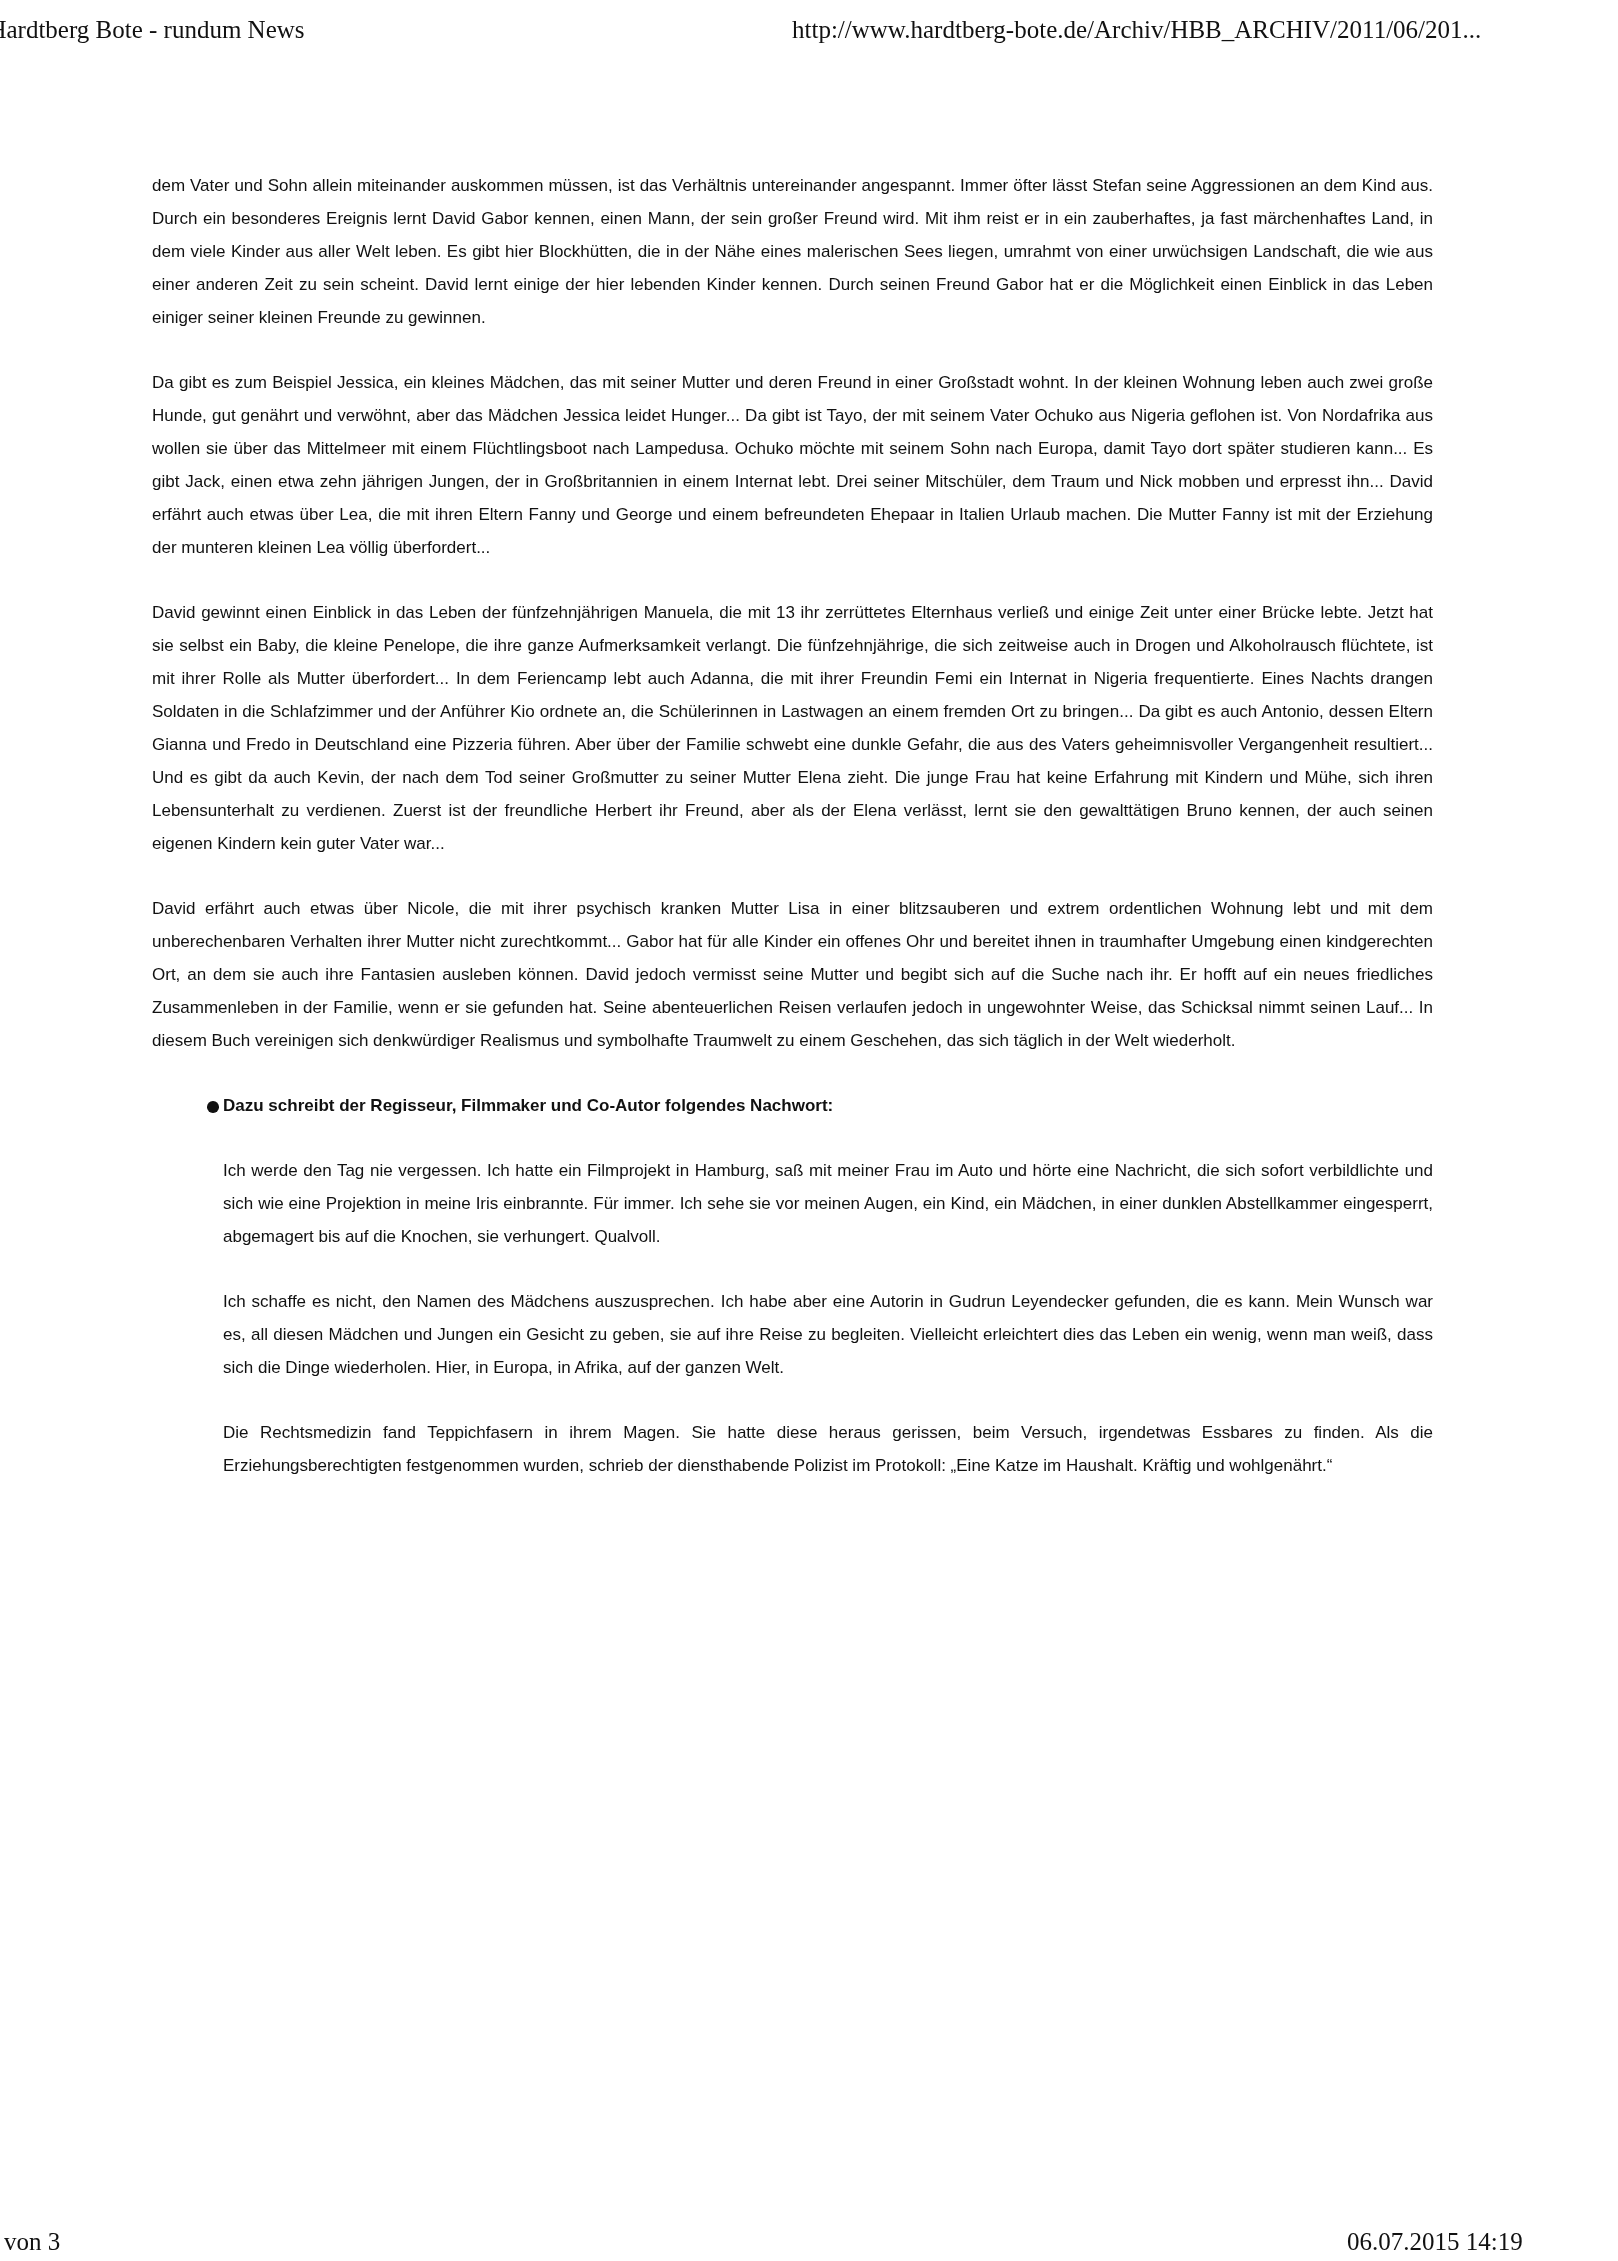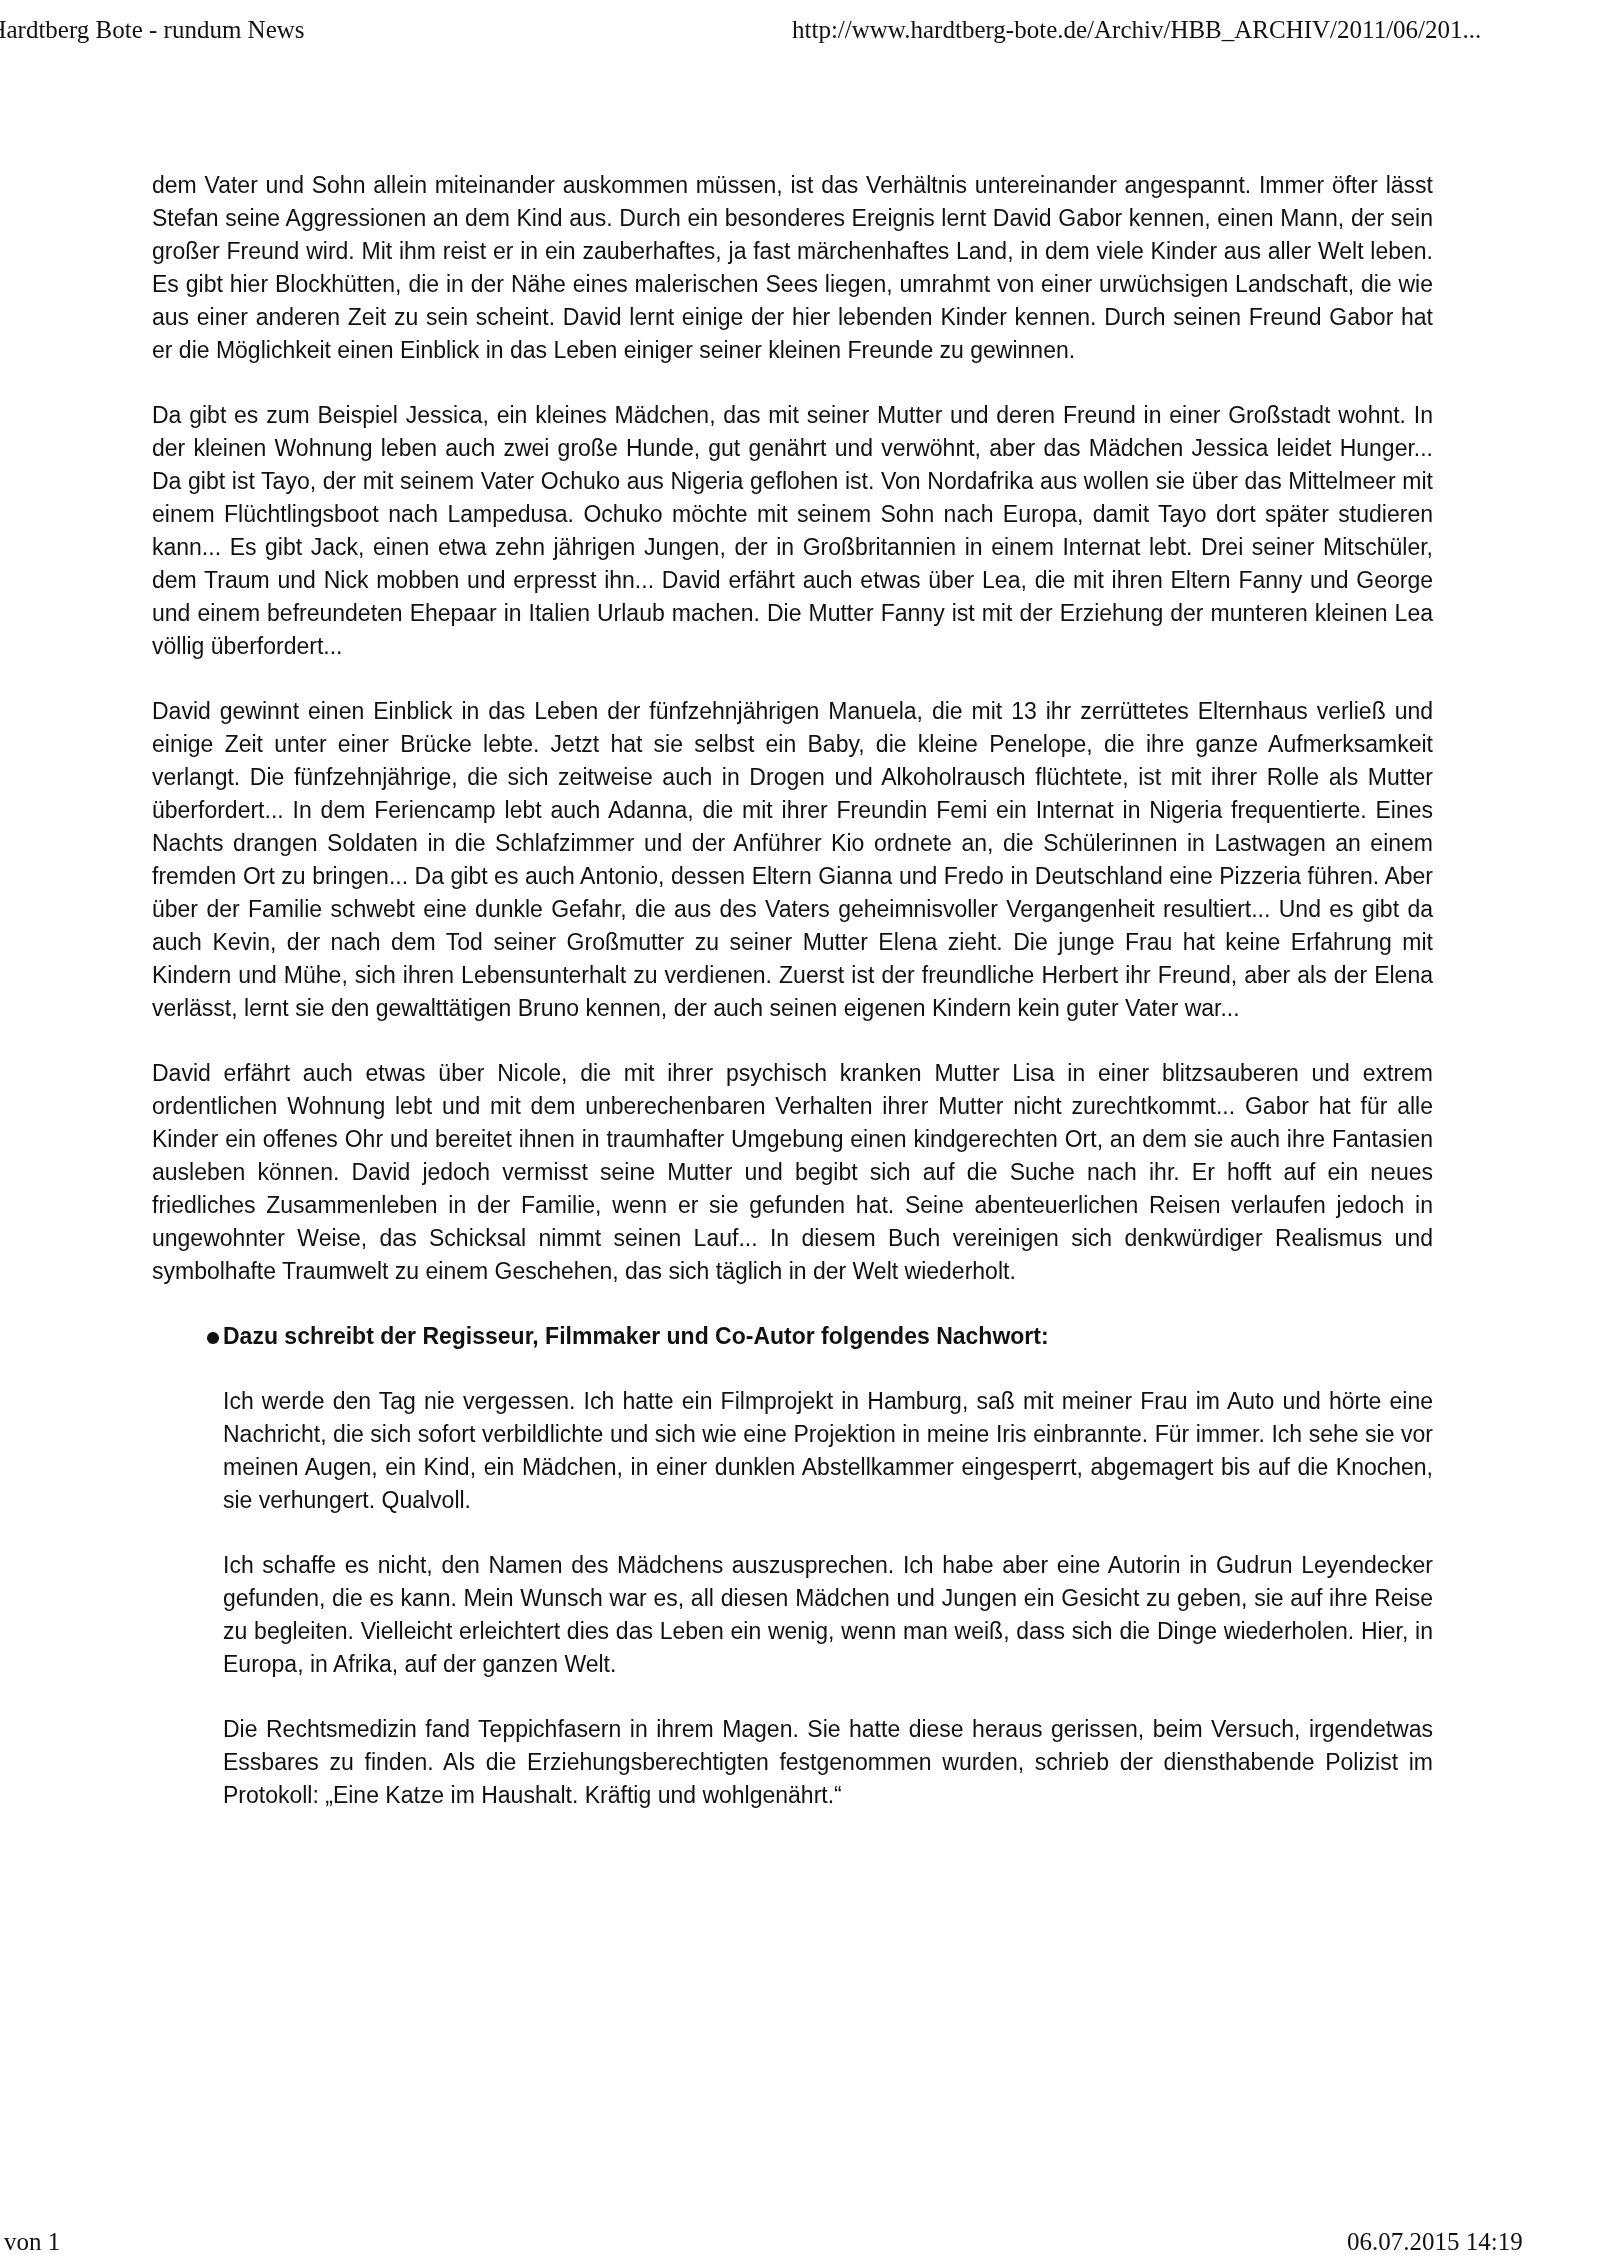--- a/index.html
+++ b/index.html
@@ -42,21 +42,21 @@
       left: 1347px;
       top: 0;
       white-space: nowrap;
     }
     .article {
       position: absolute;
       left: 152px;
       top: 169px;
       width: 1281px;
       font-family: "Liberation Sans", "DejaVu Sans", sans-serif;
-      font-size: 23px;
+      font-size: 17px;
       line-height: 33px;
     }
     .article p {
       margin: 0 0 32px 0;
       text-align: justify;
     }
     .bullet-block {
       position: relative;
       margin-top: 0;
       padding-left: 58px;
@@ -109,16 +109,16 @@
     </div>
     <div class="afterword" style="padding-left:13px;">
       <p>Ich werde den Tag nie vergessen. Ich hatte ein Filmprojekt in Hamburg, saß mit meiner Frau im Auto und hörte eine Nachricht, die sich sofort verbildlichte und sich wie eine Projektion in meine Iris einbrannte. Für immer. Ich sehe sie vor meinen Augen, ein Kind, ein Mädchen, in einer dunklen Abstellkammer eingesperrt, abgemagert bis auf die Knochen, sie verhungert. Qualvoll.</p>
       <p>Ich schaffe es nicht, den Namen des Mädchens auszusprechen. Ich habe aber eine Autorin in Gudrun Leyendecker gefunden, die es kann. Mein Wunsch war es, all diesen Mädchen und Jungen ein Gesicht zu geben, sie auf ihre Reise zu begleiten. Vielleicht erleichtert dies das Leben ein wenig, wenn man weiß, dass sich die Dinge wiederholen. Hier, in Europa, in Afrika, auf der ganzen Welt.</p>
       <p>Die Rechtsmedizin fand Teppichfasern in ihrem Magen. Sie hatte diese heraus gerissen, beim Versuch, irgendetwas Essbares zu finden. Als die Erziehungsberechtigten festgenommen wurden, schrieb der diensthabende Polizist im Protokoll: „Eine Katze im Haushalt. Kräftig und wohlgenährt.“</p>
     </div>
   </div>
 </div>
 
 <div class="print-footer">
-  <span class="left">von 1</span>
+  <span class="left">von 3</span>
   <span class="right">06.07.2015 14:19</span>
 </div>
 
 
 </body></html>

